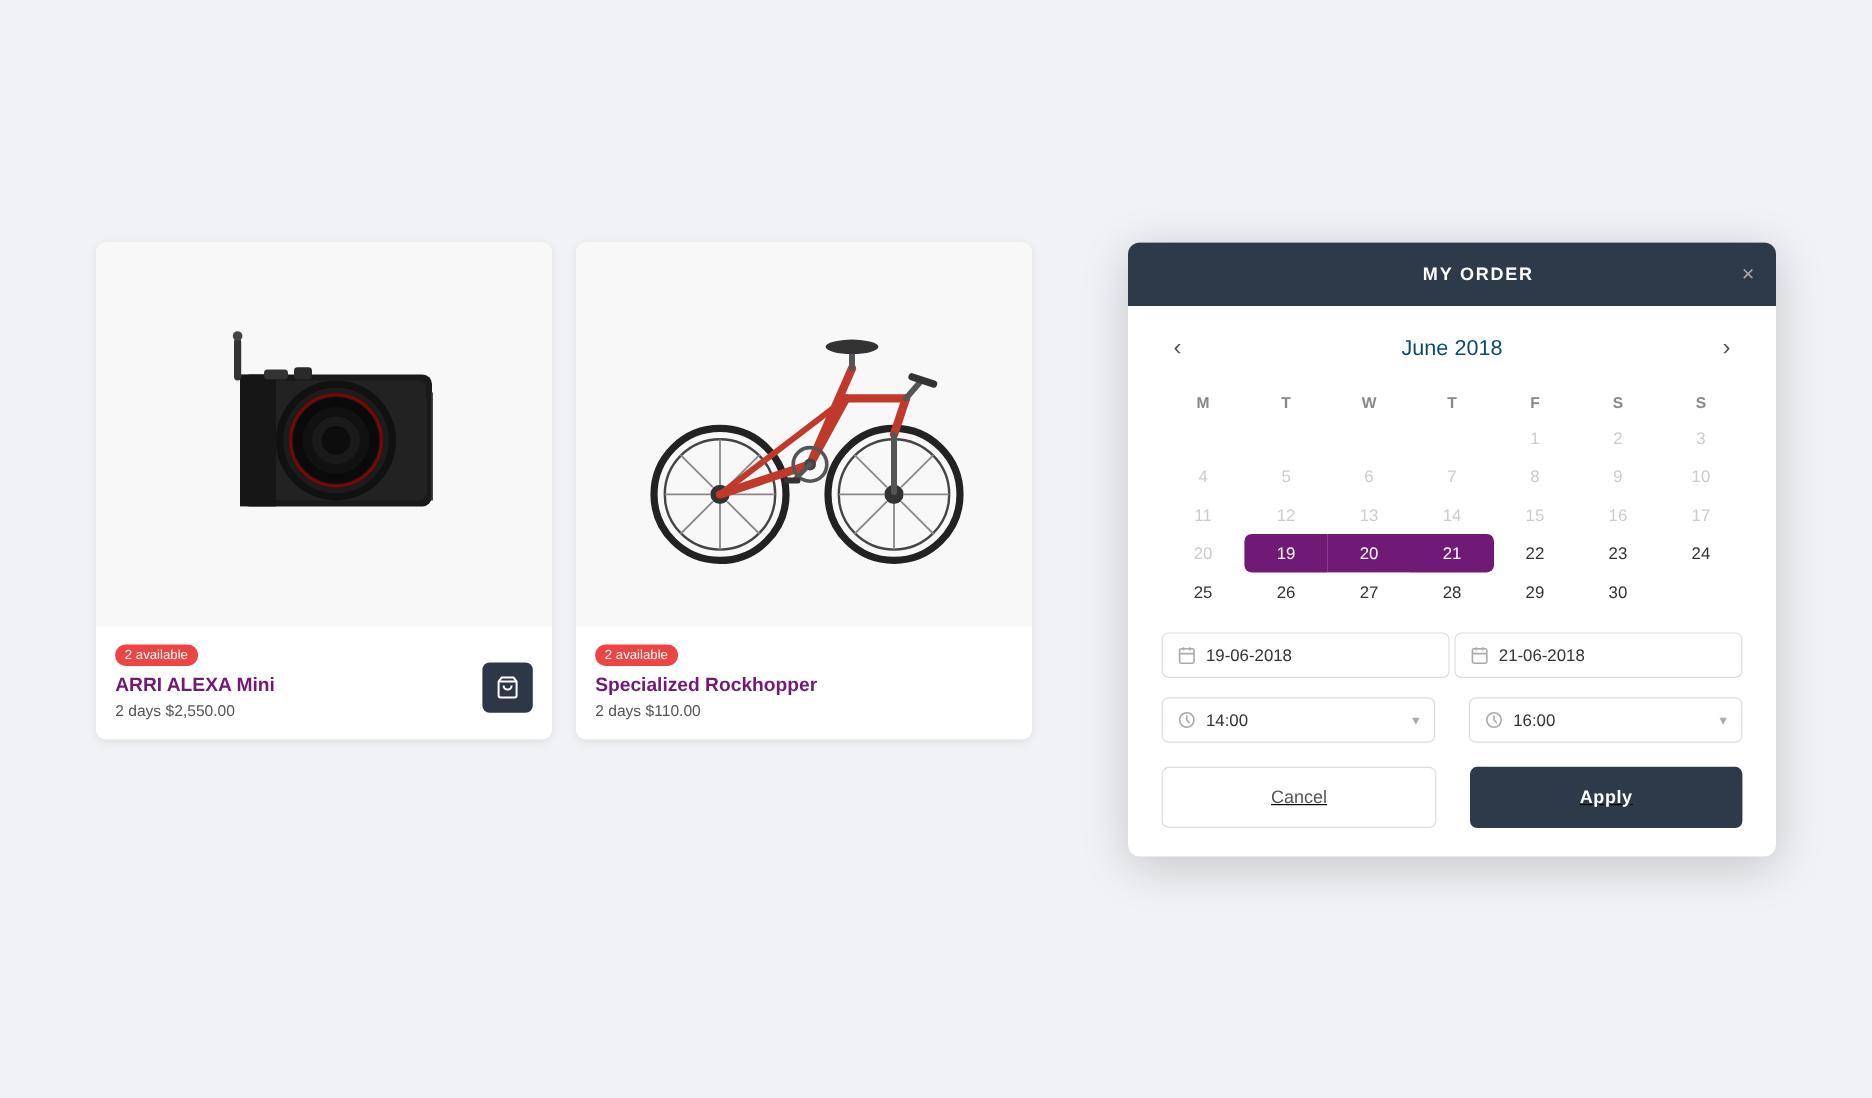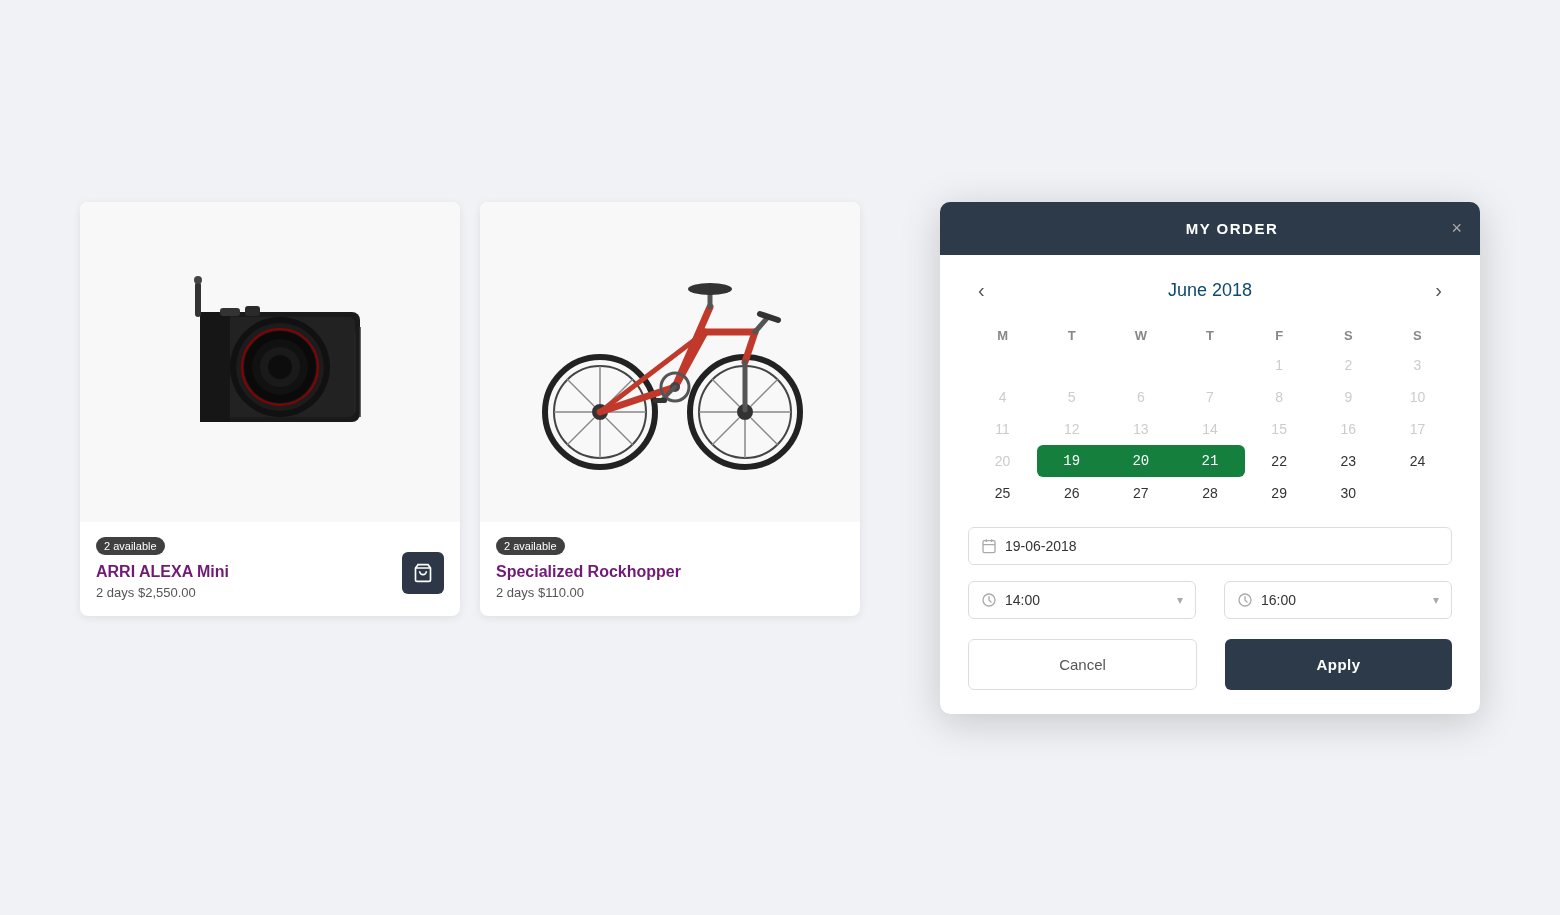--- a/index.html
+++ b/index.html
@@ -43,21 +43,21 @@
     }
     .product-card-body {
       padding: 14px 16px 16px;
       display: flex;
       align-items: flex-start;
       justify-content: space-between;
     }
     .product-info {}
     .availability-badge {
       display: inline-block;
-      background: #404040;
+      background: #ef4444;
       color: #fff;
       font-size: 11px;
       padding: 3px 8px;
       border-radius: 12px;
       margin-bottom: 8px;
     }
     .product-name {
       font-size: 16px;
       font-weight: 600;
       color: #701a75;
@@ -172,24 +172,23 @@
     .calendar-grid td {
       text-align: center;
       padding: 8px 0;
       font-size: 14px;
       color: #999;
       cursor: pointer;
       border-radius: 4px;
       width: 14.28%;
     }
     .calendar-grid td.active {
-      background: #15803d;
+      background: #701a75;
       color: #fff;
       border-radius: 0;
-      font-family: Liberation Mono, monospace;
     }
     .calendar-grid td.active.start {
       border-radius: 6px 0 0 6px;
     }
     .calendar-grid td.active.end {
       border-radius: 0 6px 6px 0;
       text-align: center;
     }
     .calendar-grid td.prev-month {
       color: #ccc;
@@ -239,20 +238,21 @@
       cursor: pointer;
     }
     .time-select-wrap .chevron {
       margin-left: auto;
       color: #aaa;
       font-size: 12px;
     }
     .modal-actions {
       display: flex;
       gap: 28px;
+      text-decoration: underline;
     }
     .cancel-btn {
       flex: 1;
       background: #fff;
       border: 1px solid #ddd;
       border-radius: 6px;
       padding: 16px;
       font-size: 15px;
       color: #555;
       cursor: pointer;
@@ -479,20 +479,29 @@
       <div class="datetime-row">
         <div class="date-field">
           <svg class="calendar-icon-svg" viewBox="0 0 24 24">
             <rect x="3" y="4" width="18" height="18" rx="2" stroke="#aaa" stroke-width="2" fill="none"></rect>
             <line x1="16" y1="2" x2="16" y2="6" stroke="#aaa" stroke-width="2"></line>
             <line x1="8" y1="2" x2="8" y2="6" stroke="#aaa" stroke-width="2"></line>
             <line x1="3" y1="10" x2="21" y2="10" stroke="#aaa" stroke-width="2"></line>
           </svg>
           <span>19-06-2018</span>
         </div>
+        <div class="date-field">
+          <svg class="calendar-icon-svg" viewBox="0 0 24 24">
+            <rect x="3" y="4" width="18" height="18" rx="2" stroke="#aaa" stroke-width="2" fill="none"></rect>
+            <line x1="16" y1="2" x2="16" y2="6" stroke="#aaa" stroke-width="2"></line>
+            <line x1="8" y1="2" x2="8" y2="6" stroke="#aaa" stroke-width="2"></line>
+            <line x1="3" y1="10" x2="21" y2="10" stroke="#aaa" stroke-width="2"></line>
+          </svg>
+          <span>21-06-2018</span>
+        </div>
       </div>
 
       <div class="time-row">
         <div class="time-select-wrap">
           <svg class="clock-icon-svg" viewBox="0 0 24 24">
             <circle cx="12" cy="12" r="9" stroke="#aaa" stroke-width="2"></circle>
             <polyline points="12 7 12 12 15 15" stroke="#aaa" stroke-width="2" stroke-linecap="round"></polyline>
           </svg>
           <span>14:00</span>
           <span class="chevron">▾</span>

